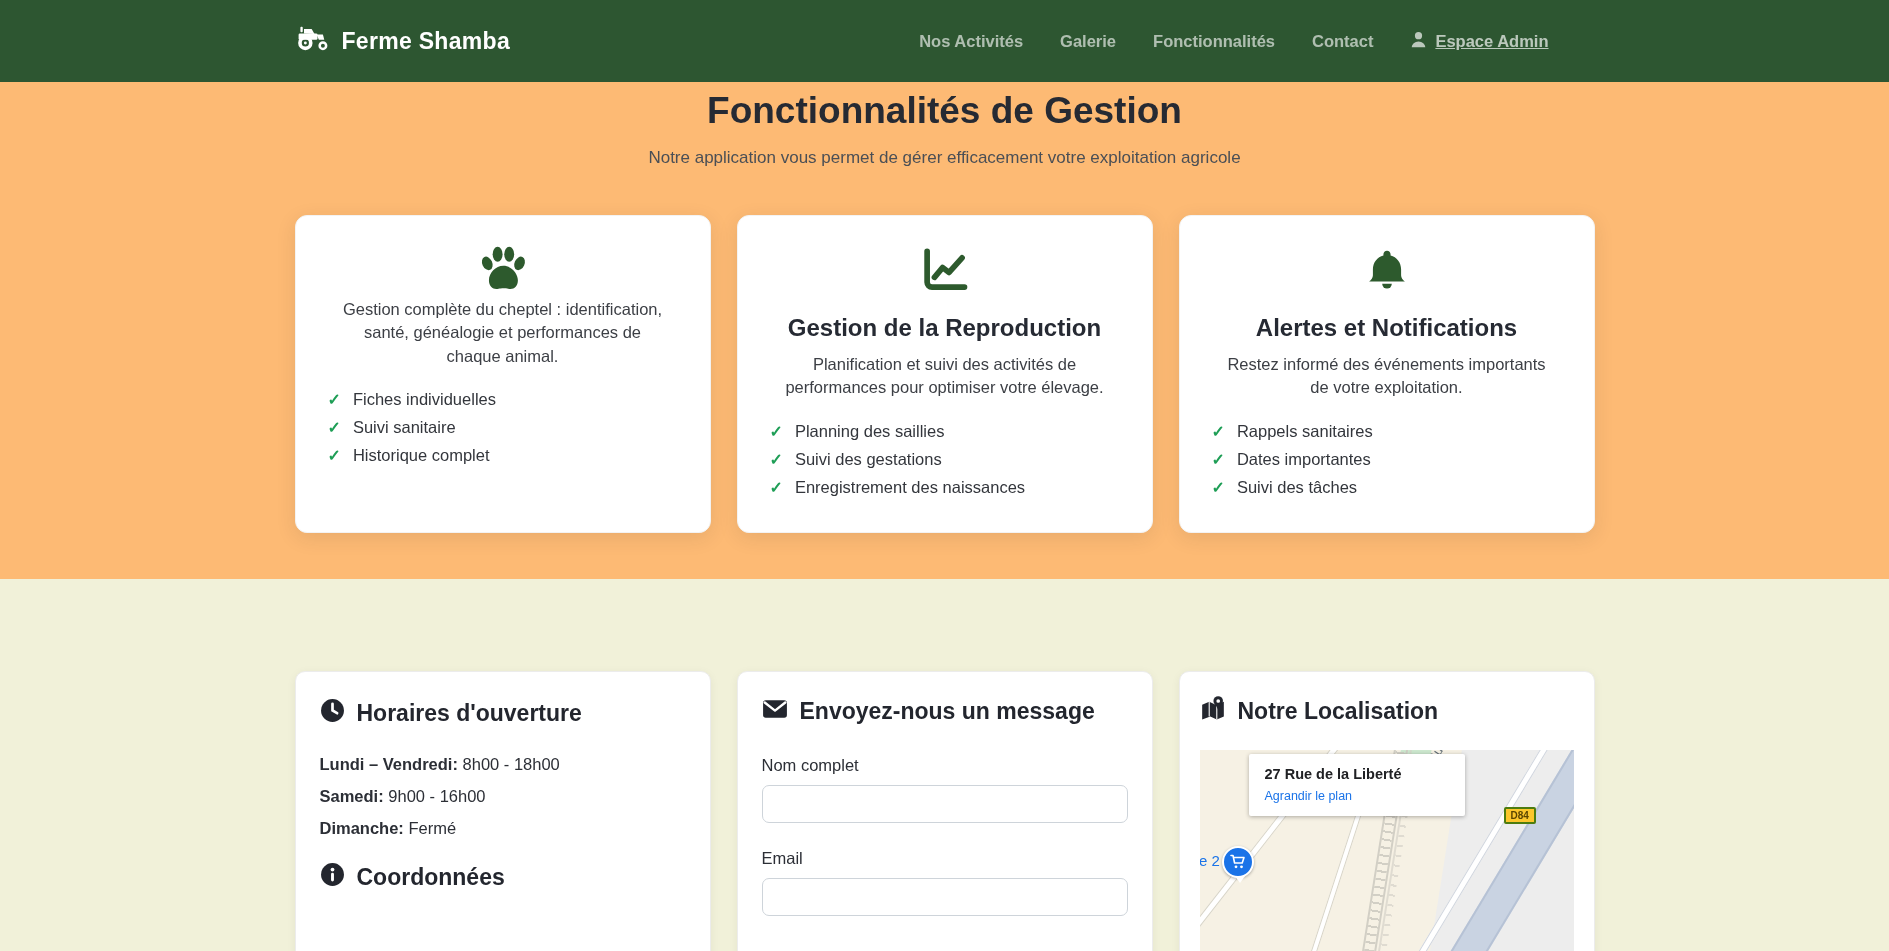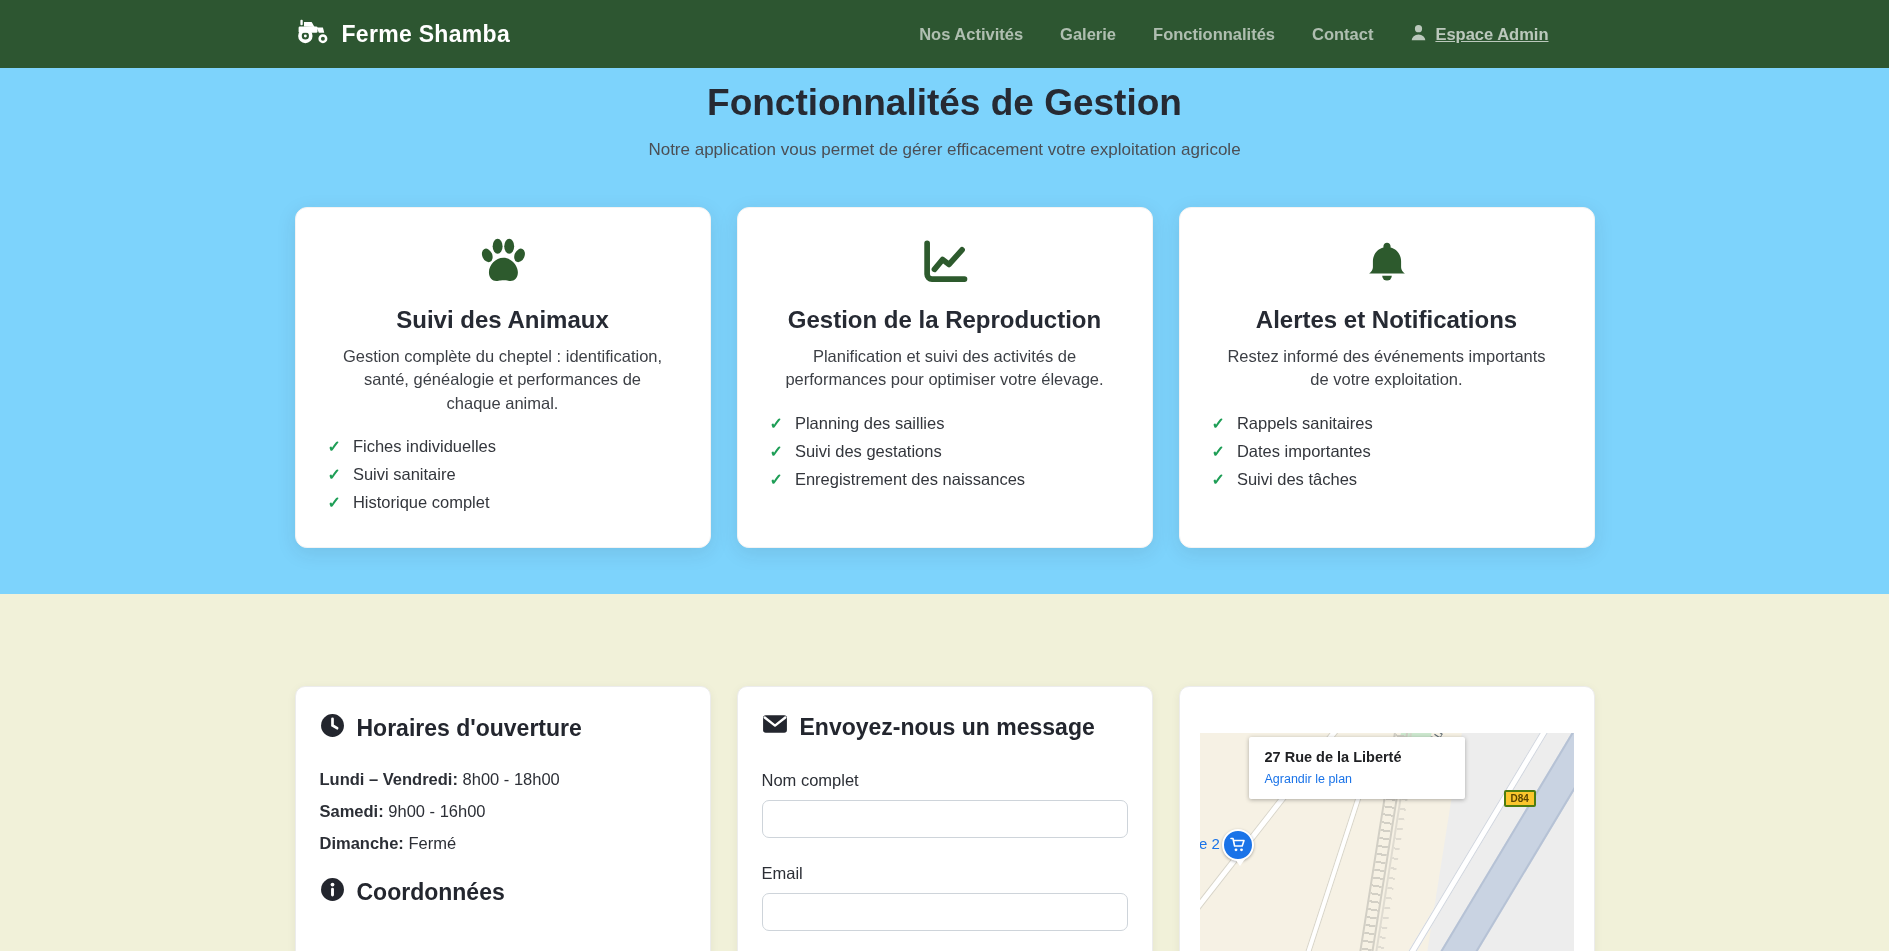--- a/index.html
+++ b/index.html
@@ -6,29 +6,29 @@
   html,body { margin:0; padding:0; }
   body {
     width:1889px; height:951px; overflow:hidden;
     background:#ffffff;
     font-family:"Liberation Sans", sans-serif;
     color:#2c2f36;
   }
   .container { width:1300px; margin:0 auto; }
 
   
-  .navbar { height:68px; background:#2d5631; display:flex; align-items:center; }
+  .navbar { height:82px; background:#2d5631; display:flex; align-items:center; }
   .nav-inner { width:1300px; margin:0 auto; display:flex; align-items:center; justify-content:space-between; }
   .brand { display:flex; align-items:center; gap:11px; color:#ffffff; font-size:23px; font-weight:700; letter-spacing:.3px; cursor:pointer; }
   .nav-links { display:flex; align-items:center; gap:37px; margin-right:46px; }
   .nav-link { color:rgba(255,255,255,.62); font-size:16.5px; font-weight:600; cursor:pointer; }
   .nav-admin { display:flex; align-items:center; gap:8px; color:rgba(255,255,255,.68); font-size:16.5px; font-weight:600; cursor:pointer;text-decoration:underline; }
 
   
-  .features { padding:14px 0 46px; background:#7dd3fc; }
+  .features { padding:8px 0 46px; background:#fdba74; }
   .section-title { margin:0; text-align:center; font-size:37px; font-weight:600; color:#262a33; }
   .features .subtitle { margin:16px 0 0; text-align:center; font-size:17px; color:#4b4f55; }
   .cards { display:grid; grid-template-columns:repeat(3,1fr); gap:26px; margin-top:47px; }
   .fcard { background:#fff; border-radius:12px; box-shadow:0 5px 20px rgba(40,40,40,.10); border:1px solid #f3f3f3; padding:30px 26px 26px; min-height:308px; }
   .fcard .icon-wrap { text-align:center; height:52px; }
   .fcard h3 { margin:16px 0 11px; text-align:center; font-size:24px; font-weight:600; color:#262a33; }
   .fcard p { margin:0 18px; text-align:center; font-size:16.5px; line-height:1.42; color:#3c3f45; }
   .fcard ul { list-style:none; margin:22px 0 0; padding:0 0 0 6px; }
   .fcard li { display:flex; gap:12px; align-items:baseline; font-size:16.5px; color:#33363c; margin:9px 0; }
   .check { color:#1e9e56; font-weight:700; font-size:16px; }
@@ -124,21 +124,20 @@
       <div class="fcard">
         <div class="icon-wrap">
           <svg width="54" height="48" viewBox="0 0 64 58" fill="#2d5a2d">
             <ellipse cx="13" cy="21" rx="6" ry="8.5" transform="rotate(-24 13 21)"></ellipse>
             <ellipse cx="25.5" cy="10" rx="6" ry="9"></ellipse>
             <ellipse cx="39.5" cy="10" rx="6" ry="9"></ellipse>
             <ellipse cx="52" cy="21" rx="6" ry="8.5" transform="rotate(24 52 21)"></ellipse>
             <path d="M32.5 24 C42 24 50 33 50 41.5 C50 49.5 44 53.5 38.3 51.6 C35.4 50.7 29.6 50.7 26.7 51.6 C21 53.5 15 49.5 15 41.5 C15 33 23 24 32.5 24 Z"></path>
           </svg>
         </div>
-        <h3>Suivi des Animaux</h3>
         <p>Gestion complète du cheptel : identification, santé, généalogie et performances de chaque animal.</p>
         <ul>
           <li>
               <span class="check">✓</span>
               <span>Fiches individuelles</span>
             </li>
           <li>
               <span class="check">✓</span>
               <span>Suivi sanitaire</span>
             </li>
@@ -246,20 +245,33 @@
           </span>
           <span>Envoyez-nous un message</span>
         </div>
         <div class="field-label">Nom complet</div>
         <input class="text-input" type="text" style="">
         <div class="field-label second">Email</div>
         <input class="text-input" type="text" style="">
       </div>
 
       <div class="ccard" style="padding:24px 20px;">
+        <div class="chead">
+          <span>
+            <svg width="26" height="26" viewBox="0 0 24 24" fill="#23262e">
+              <path d="M2 8 L8.5 5.3 L14.5 8 L22 5.3 V19 L15.5 21.7 L9.5 19 L2 21.7 Z"></path>
+              <path d="M8.5 5.3 v13.7" stroke="#ffffff" stroke-width="1"></path>
+              <path d="M15.5 8 v13.7" stroke="#ffffff" stroke-width="1"></path>
+              <circle cx="16.8" cy="4.6" r="4.4"></circle>
+              <path d="M16.8 12.6 L13.4 6.4 H20.2 Z"></path>
+              <circle cx="16.8" cy="4.6" r="1.7" fill="#ffffff"></circle>
+            </svg>
+          </span>
+          <span>Notre Localisation</span>
+        </div>
 
         <div class="map">
           <div class="map-beige"></div>
           <div class="map-green"></div>
           <div class="road-thin rt1"></div>
 
           <div class="road-thin rt3"></div>
           <div class="rail"></div>
           <div class="rail2"></div>
           <div class="road-big"></div>

